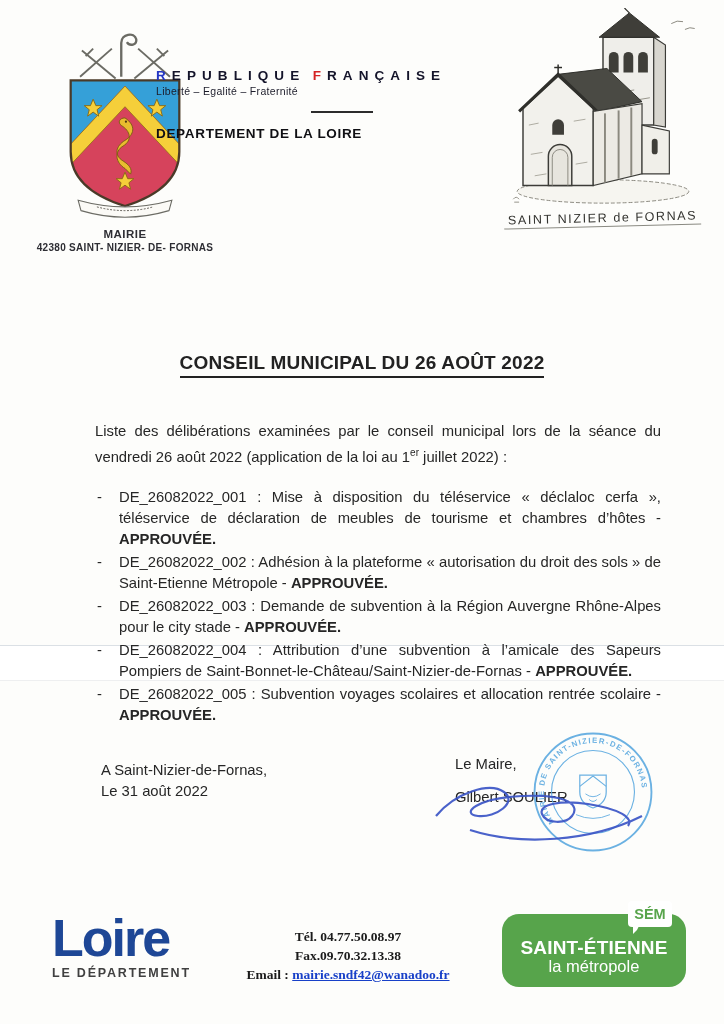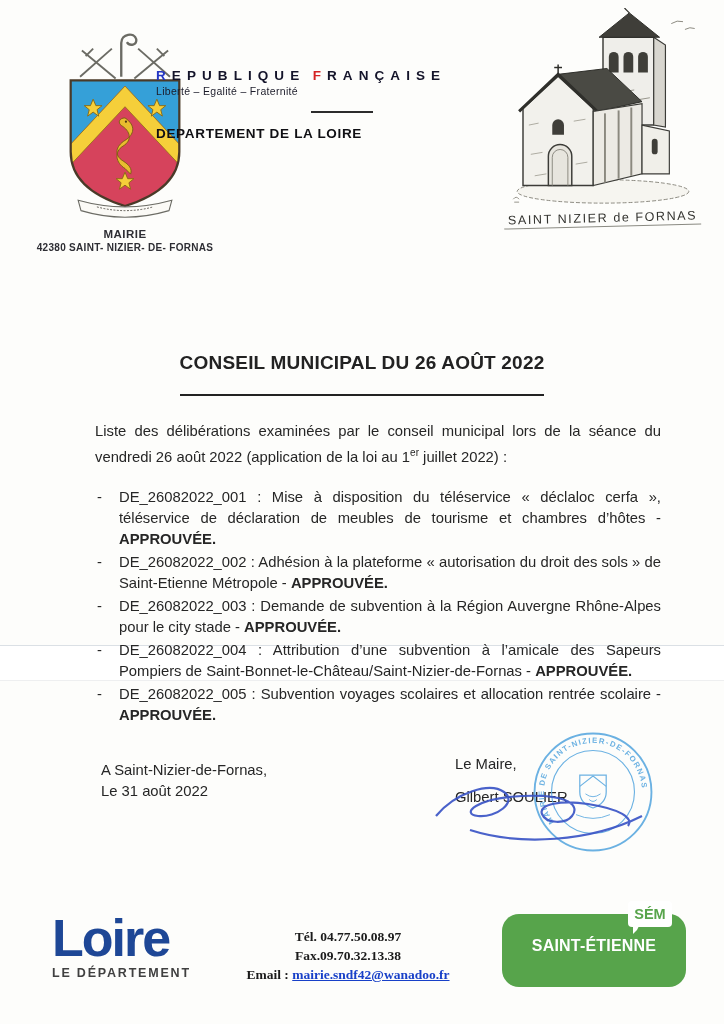--- a/index.html
+++ b/index.html
@@ -28,21 +28,21 @@
   .rf-motto { font-size:10.5px; color:#1c1c2a; margin-top:2px; letter-spacing:.03em; }
   .rf-rule { width:62px; border:0; border-top:2px solid #2c2c2c; margin:14px auto 13px; }
   .rf-dept { font-size:13.5px; font-weight:bold; letter-spacing:.05em; color:#101014; }
 
   .church-block { position:absolute; left:498px; top:8px; width:210px; text-align:center; }
   .church-block svg { display:block; margin:0 auto; }
   .church-caption { display:inline-block; margin-top:2px; font-size:12.5px; letter-spacing:1.6px; color:#33332f; border-bottom:1px solid #8a8a82; transform:rotate(-1.5deg); padding:0 4px 1px; }
 
   
   .title-wrap { position:absolute; top:352px; left:0; right:0; text-align:center; }
-  .doc-title { display:inline-block; font-size:19px; font-weight:bold; color:#222; letter-spacing:.2px; border-bottom:2.5px solid #222; padding-bottom:20px; }
+  .doc-title { display:inline-block; font-size:19px; font-weight:bold; color:#222; letter-spacing:.2px; border-bottom:2.5px solid #222; padding-bottom:2px; }
 
   
   .scan-band { position:absolute; left:0; right:0; top:646px; height:34px; background:#ffffff;
                box-shadow:0 -1px 0 rgba(185,195,208,.5), 0 1px 0 rgba(205,210,216,.3); }
   .main-text { position:absolute; left:95px; top:421px; width:566px; font-size:14.8px; line-height:21px; }
   .intro { text-align:justify; }
   .intro sup { font-size:10px; }
   ul.delibs { list-style:none; margin:19px 0 0; padding-left:24px; }
   ul.delibs li { position:relative; text-align:justify; margin-bottom:2px; }
   ul.delibs li::before { content:"-"; position:absolute; left:-22px; top:0; }
@@ -62,21 +62,21 @@
   .loire-sub { margin-top:6px; font-size:12.5px; font-weight:bold; letter-spacing:1.8px; color:#404040; }
 
   .contact-block { position:absolute; left:235px; top:928px; width:226px; text-align:center;
                    font-family:"Liberation Serif", serif; font-weight:bold; font-size:13.5px;
                    line-height:1.4; color:#1b1b1b; }
   .email-link { color:#1840c8; text-decoration:underline; }
 
   .sem-block { position:absolute; left:502px; top:914px; width:184px; height:73px;
                background:#57a44b; border-radius:17px; color:#fff; }
   .sem-city { position:absolute; left:12px; top:23px; width:160px; text-align:center;
-              font-size:16px; font-weight:bold; letter-spacing:.2px; }
+              font-size:19px; font-weight:bold; letter-spacing:.2px; }
   .sem-sub { position:absolute; left:12px; top:43px; width:160px; text-align:center; font-size:16.5px; font-weight:normal; }
   .sem-badge { position:absolute; right:14px; top:-13px; width:44px; height:26px; background:#fff;
                border-radius:4px; color:#57a44b; font-weight:bold; font-size:14.5px;
                text-align:center; line-height:26px; }
   .sem-badge::after { content:""; position:absolute; left:5px; bottom:-7px; border:4px solid transparent;
                       border-top:8px solid #fff; border-left:4px solid #fff; }
 </style>
 </head>
 <body>
 
@@ -256,15 +256,16 @@
 
   <div class="contact-block">
     <div>Tél. 04.77.50.08.97</div>
     <div>Fax.09.70.32.13.38</div>
     <div><span>Email : </span><a href="#" class="email-link">mairie.sndf42@wanadoo.fr</a></div>
   </div>
 
   <div class="sem-block">
     <div class="sem-badge">SÉM</div>
     <div class="sem-city">SAINT-ÉTIENNE</div>
+    <div class="sem-sub">la métropole</div>
   </div>
 
 </div>
 
 </body></html>

